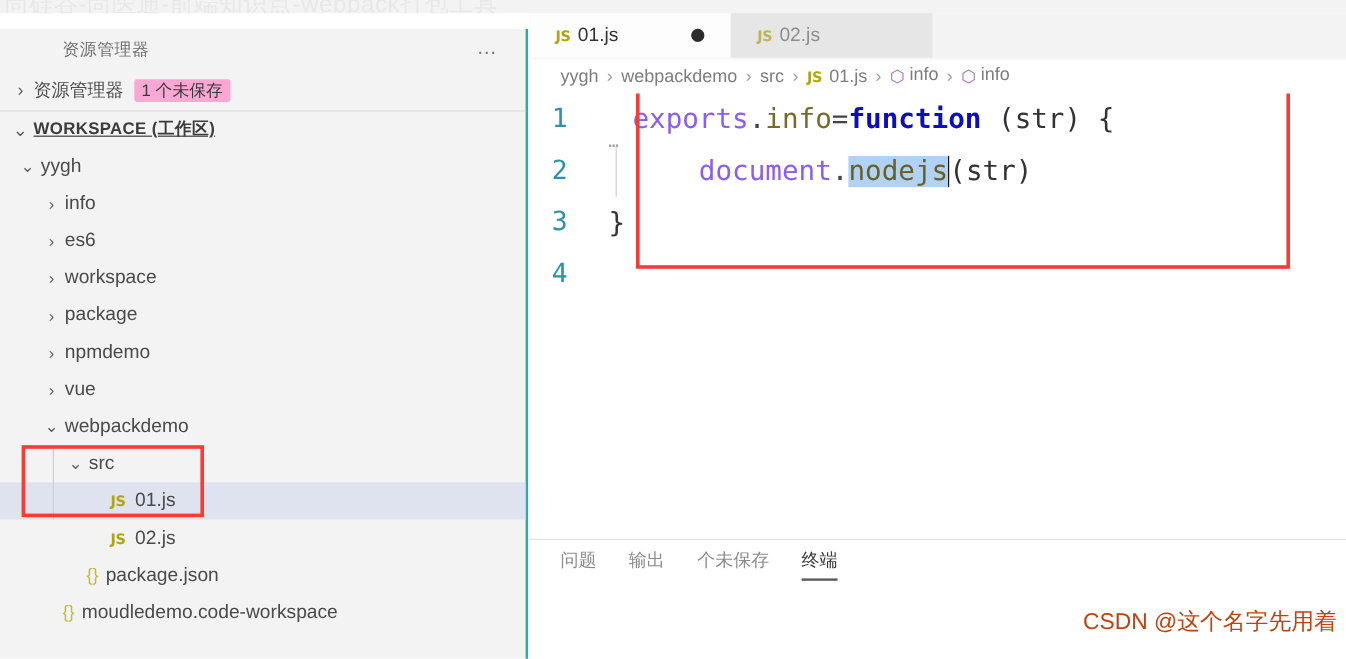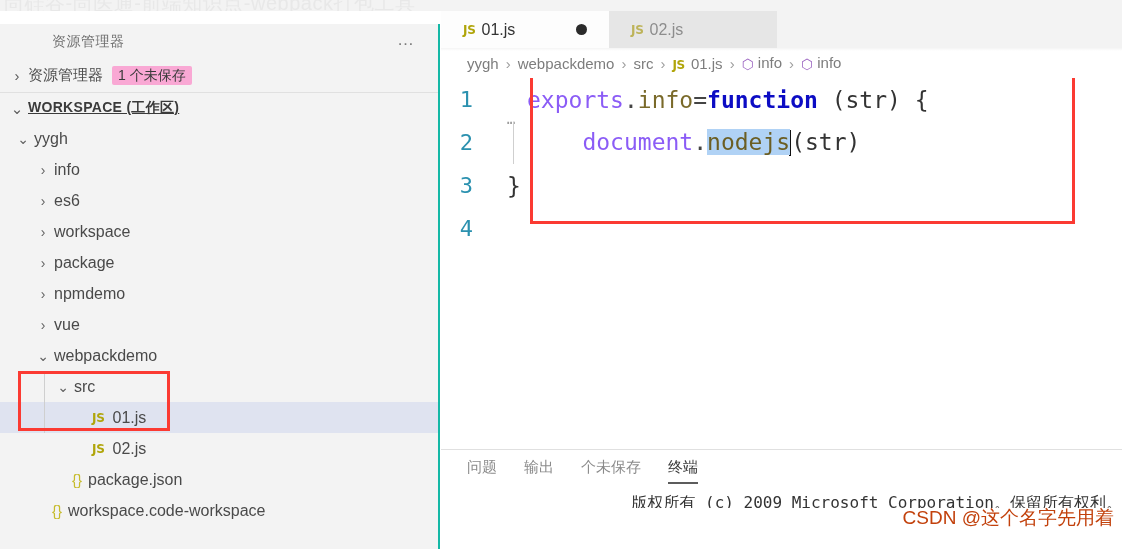--- a/index.html
+++ b/index.html
@@ -385,21 +385,21 @@
           <span class="fname">02.js</span>
         </div>
         <div class="row" style="padding-left: 54px;">
           <span class="chev"></span>
           <span class="brace-badge">{}</span>
           <span class="fname">package.json</span>
         </div>
         <div class="row" style="padding-left: 34px;">
           <span class="chev"></span>
           <span class="brace-badge">{}</span>
-          <span class="fname">workspace.code-workspace</span>
+          <span class="fname">moudledemo.code-workspace</span>
         </div>
       </div>
 
     <div class="red-box" style="left:18px; top:347px; width:152px; height:60px;"></div>
   </div>
 
   <div class="editor-area">
 
     <div class="tabbar" id="tabbar">
         <div class="tab active">
@@ -456,21 +456,20 @@
     </div>
 
     <div class="panel">
       <div class="panel-tabs" id="panel-tabs">
           <div class="panel-tab">问题</div>
           <div class="panel-tab">输出</div>
           <div class="panel-tab">个未保存</div>
           <div class="panel-tab active">终端</div>
         </div>
       <div class="terminal">
-        <div class="term-line clipped">版权所有 (c) 2009 Microsoft Corporation。保留所有权利。</div>
       </div>
     </div>
   </div>
 
   <div class="scroll-shadow"></div>
 
   <div class="watermark">CSDN @这个名字先用着</div>
 </div>
 
 </body></html>

